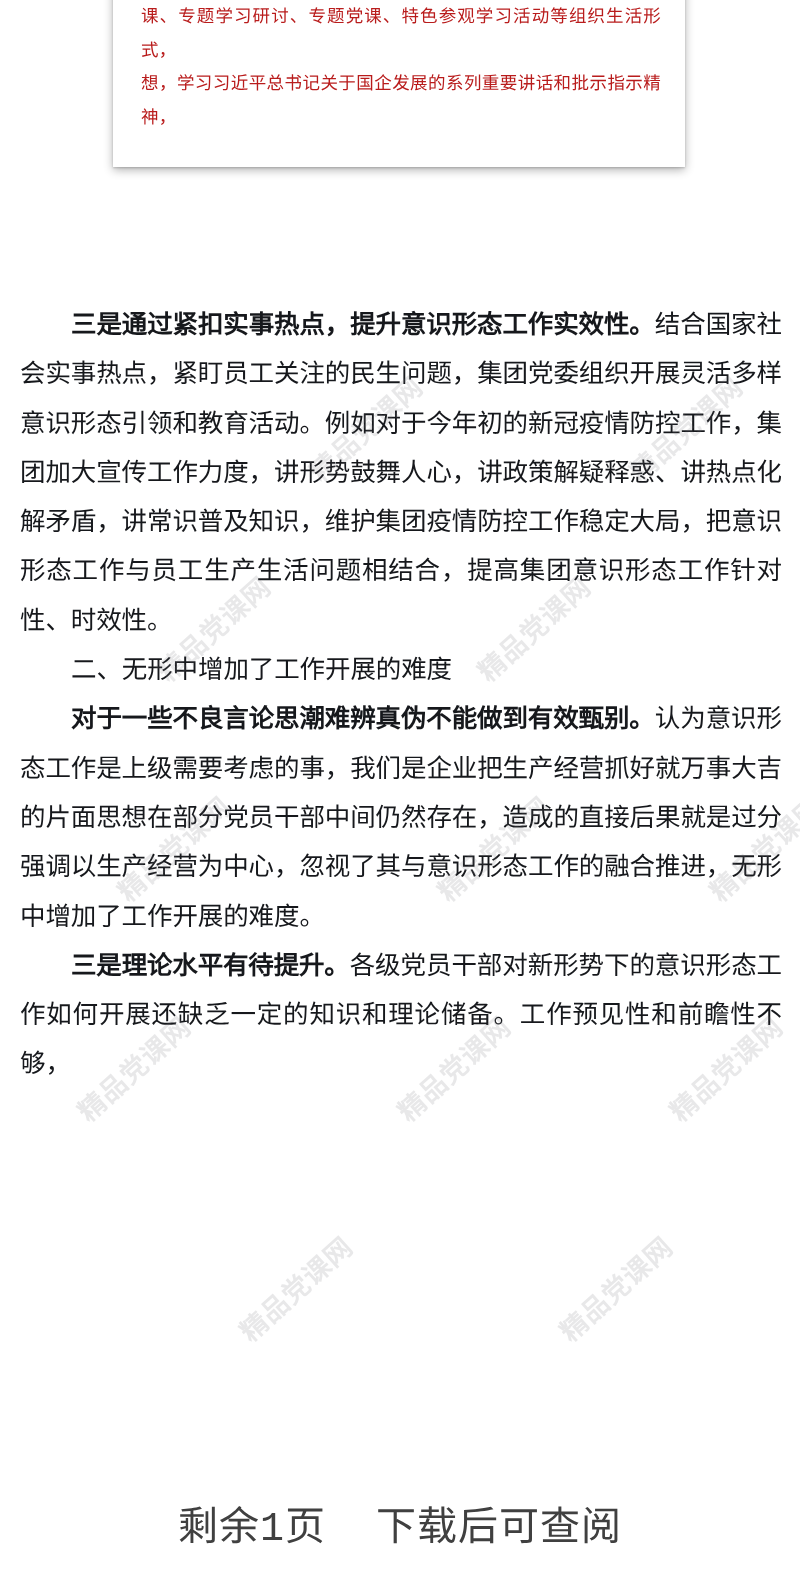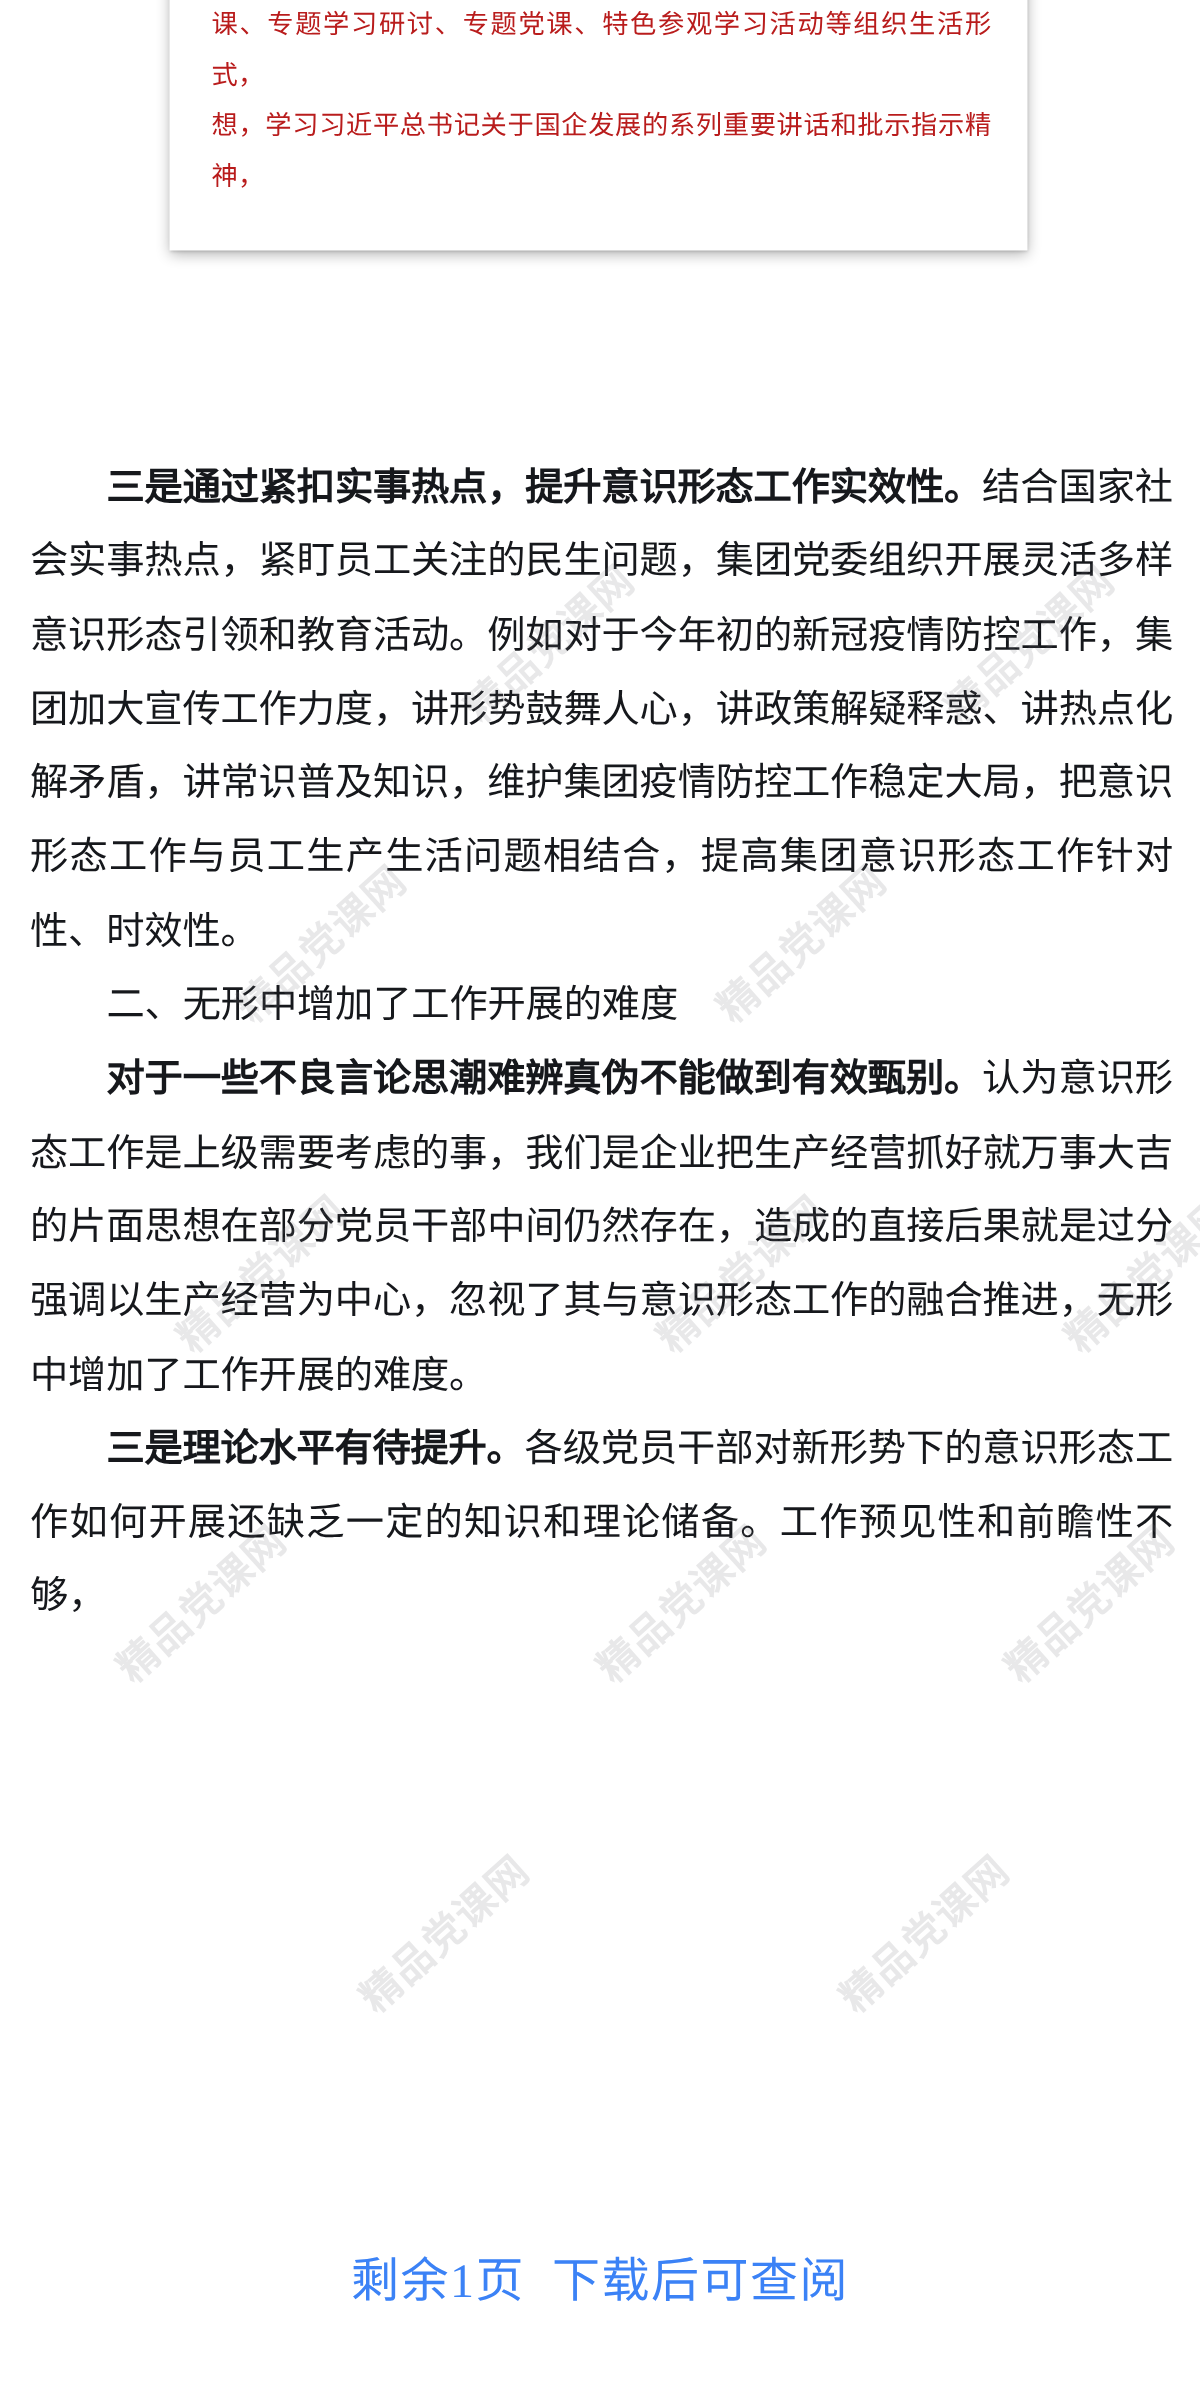--- a/index.html
+++ b/index.html
@@ -93,23 +93,23 @@
     letter-spacing: 1px;
   }
 
   
   .footer-note {
     position: absolute;
     left: 0;
     right: 0;
     top: 1494px;
     text-align: center;
-    font-family: Liberation Serif, serif;
-    font-size: 32px;
-    color: #3b82f6;
+    font-family: Liberation Mono, monospace;
+    font-size: 40px;
+    color: #404040;
     letter-spacing: 1px;
     z-index: 8;
     white-space: pre;
   }
 </style>
 </head>
 <body>
 
 <div class="page-fragment">
   <div class="fragment-inner">

